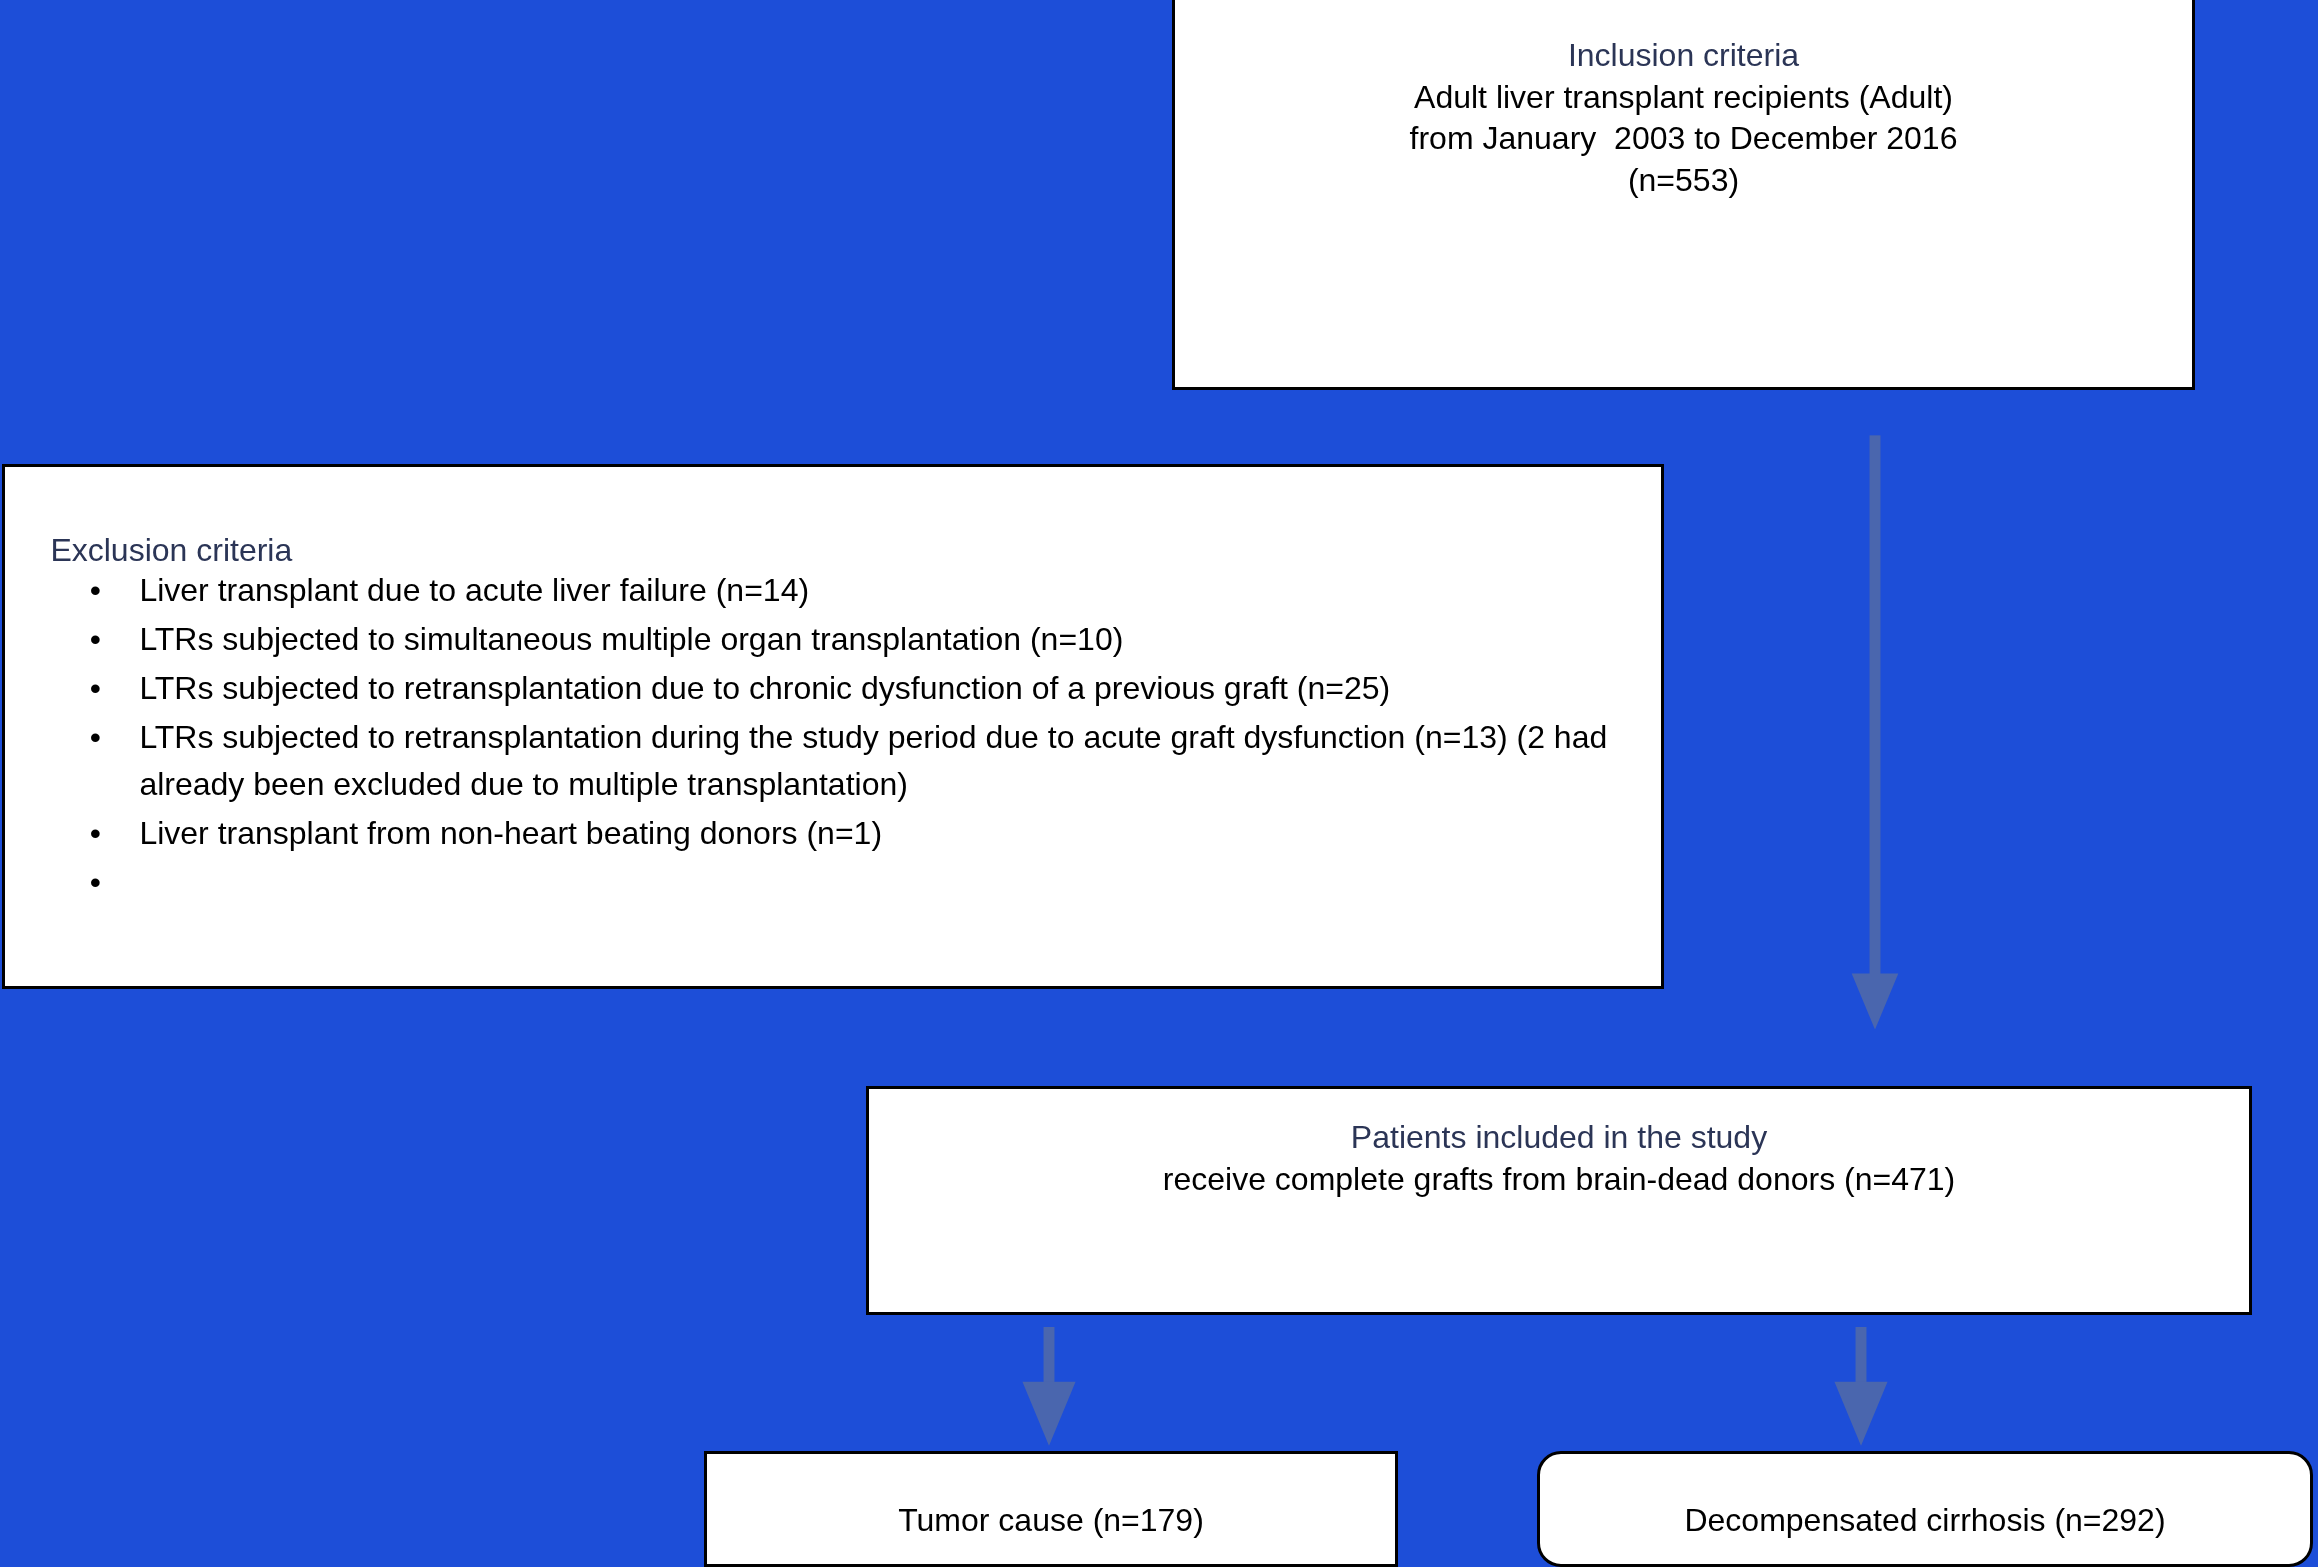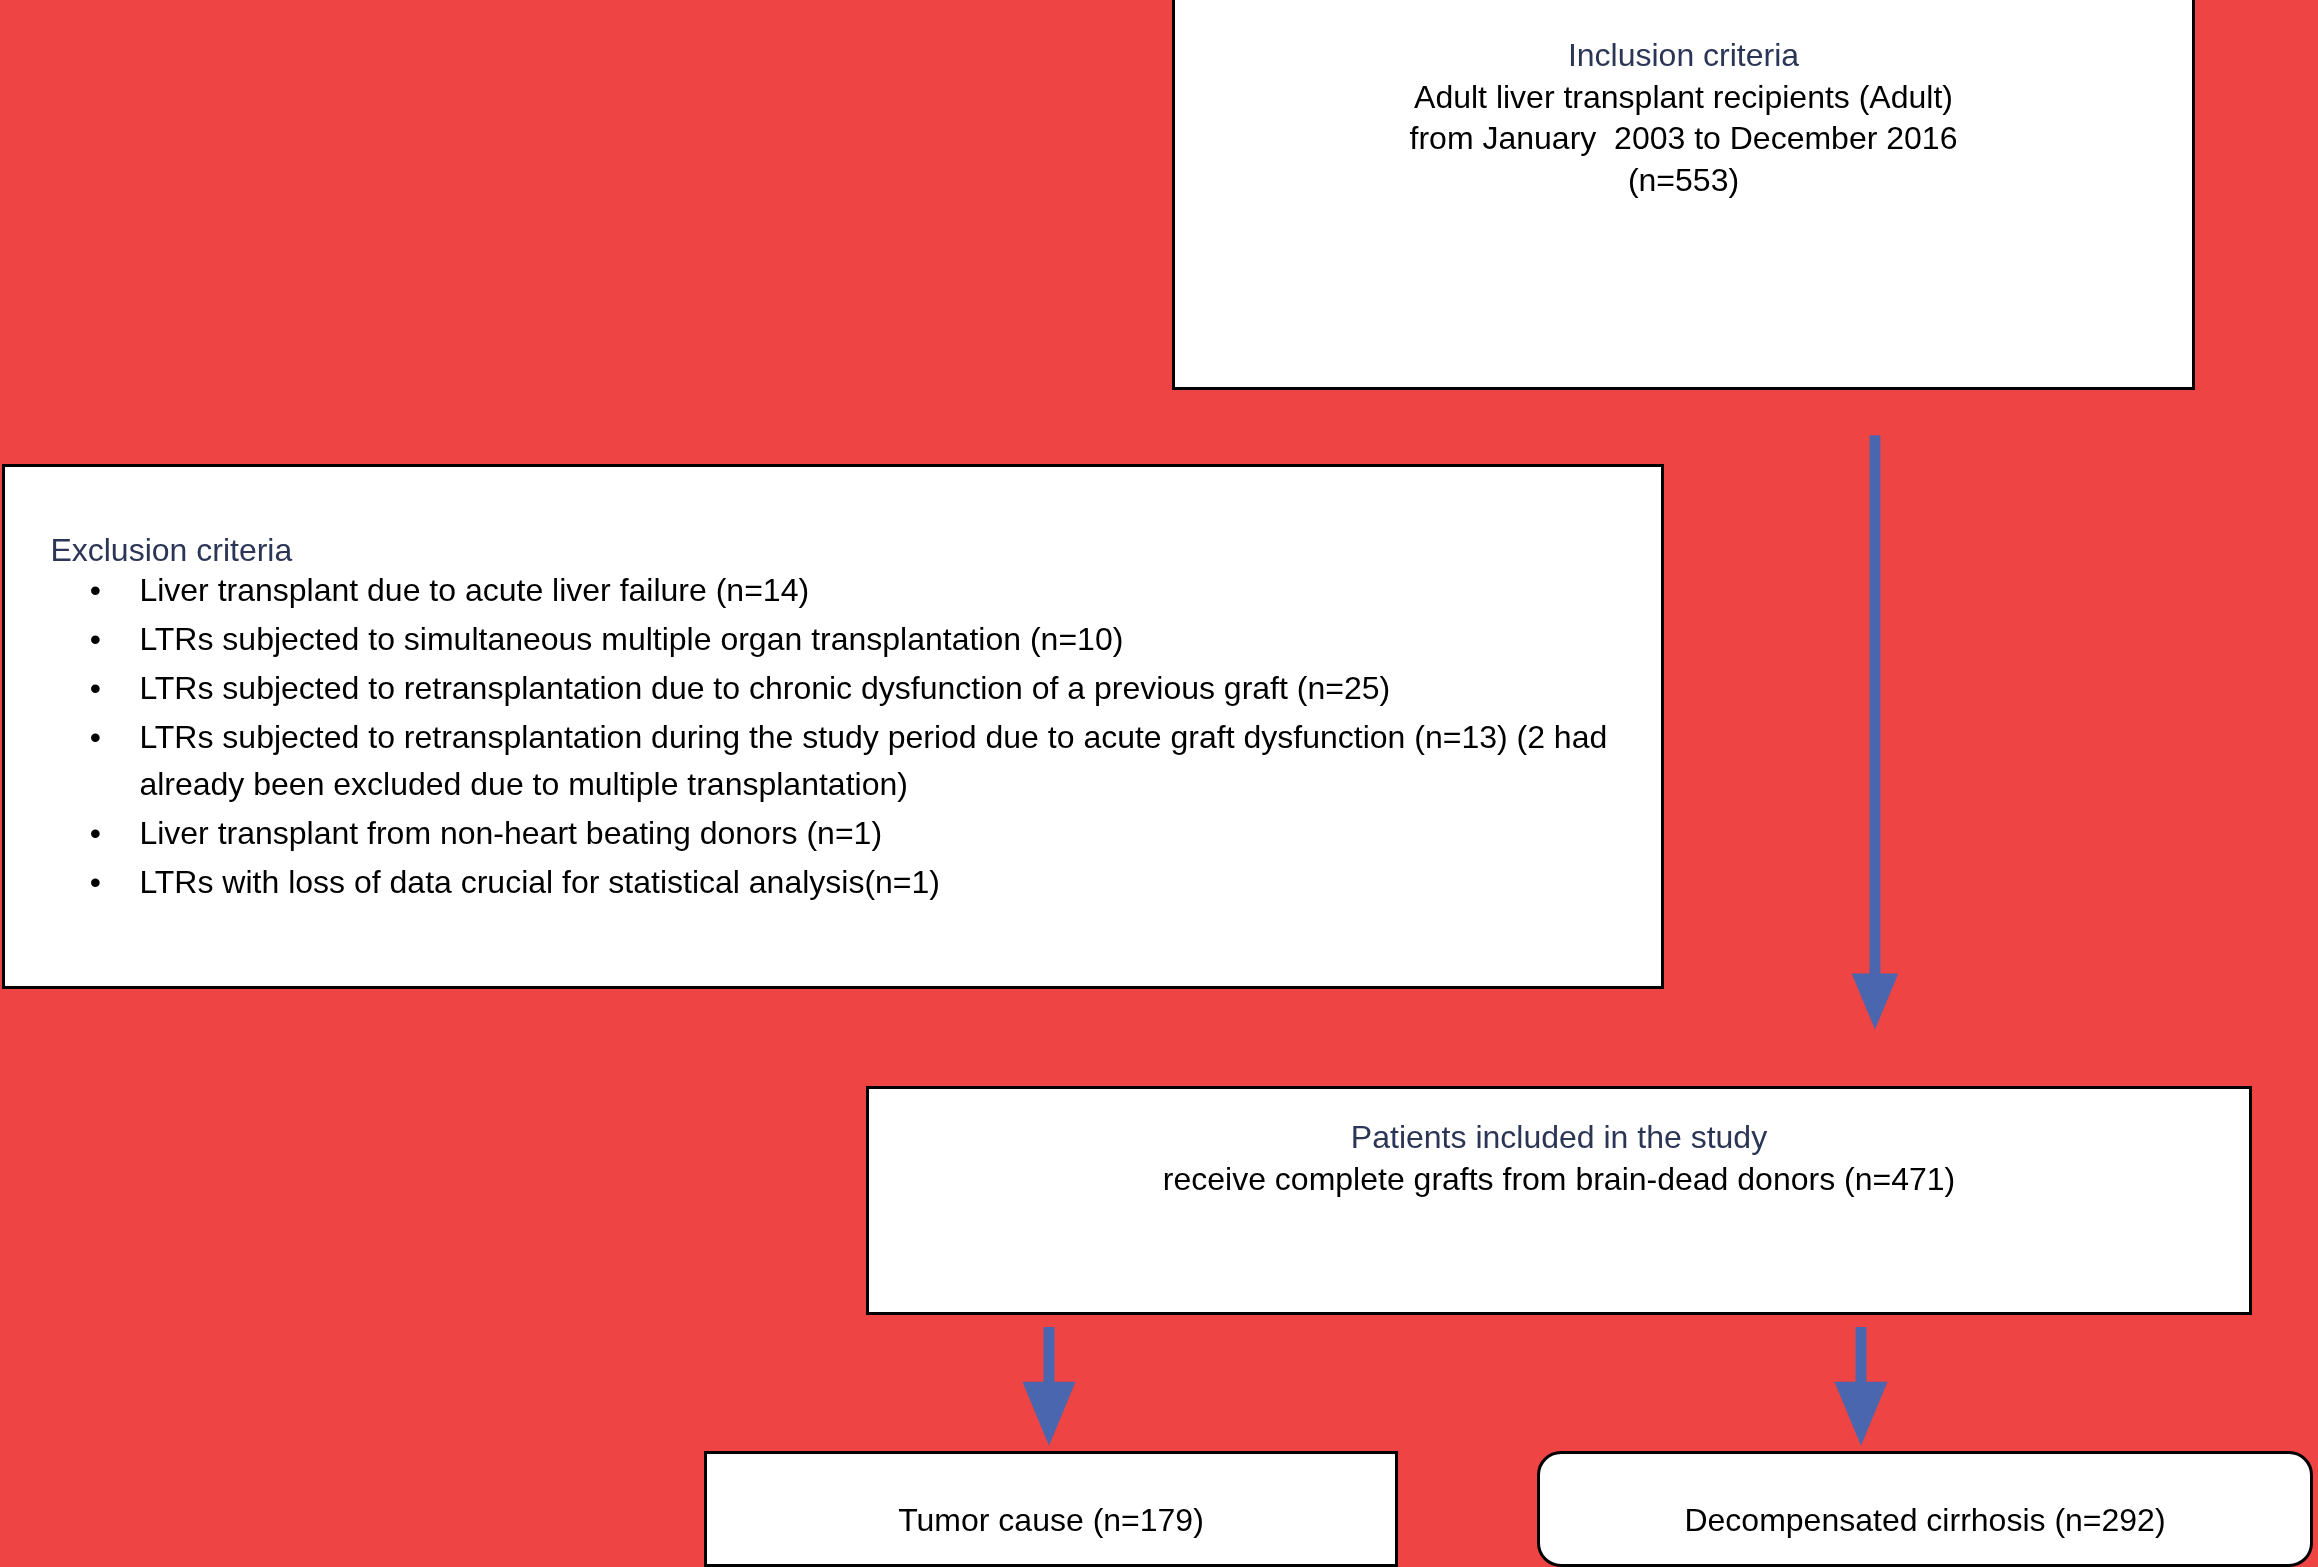--- a/index.html
+++ b/index.html
@@ -7,21 +7,21 @@
     padding: 0;
     background: #ffffff;
   }
   body {
     font-family: "Liberation Sans", sans-serif;
   }
   #canvas {
     position: relative;
     width: 2319px;
     height: 1567px;
-    background: #ef4444;
+    background: #1d4ed8;
     overflow: hidden;
   }
   .box {
     position: absolute;
     box-sizing: border-box;
     border: 3.1px solid #000000;
     background: #ffffff;
   }
   .box-inner {
     position: absolute;
@@ -183,21 +183,20 @@
       <li>
         <span class="bullet">•</span>
         <span>LTRs subjected to retransplantation during the study period due to acute graft dysfunction (n=13) (2 had already been excluded due to multiple transplantation)</span>
       </li>
       <li>
         <span class="bullet">•</span>
         <span>Liver transplant from non-heart beating donors (n=1)</span>
       </li>
       <li>
         <span class="bullet">•</span>
-        <span>LTRs with loss of data crucial for statistical analysis(n=1)</span>
       </li>
     </ul>
   </div>
 
   <svg class="arrow" id="arrow-main" viewBox="0 0 72 768">
     <rect x="29" y="0" width="14" height="700" fill="#4a66ae"></rect>
     <polygon points="6,692 66,692 36,764" fill="#4a66ae"></polygon>
   </svg>
 
   <div class="box" id="patients-box">

